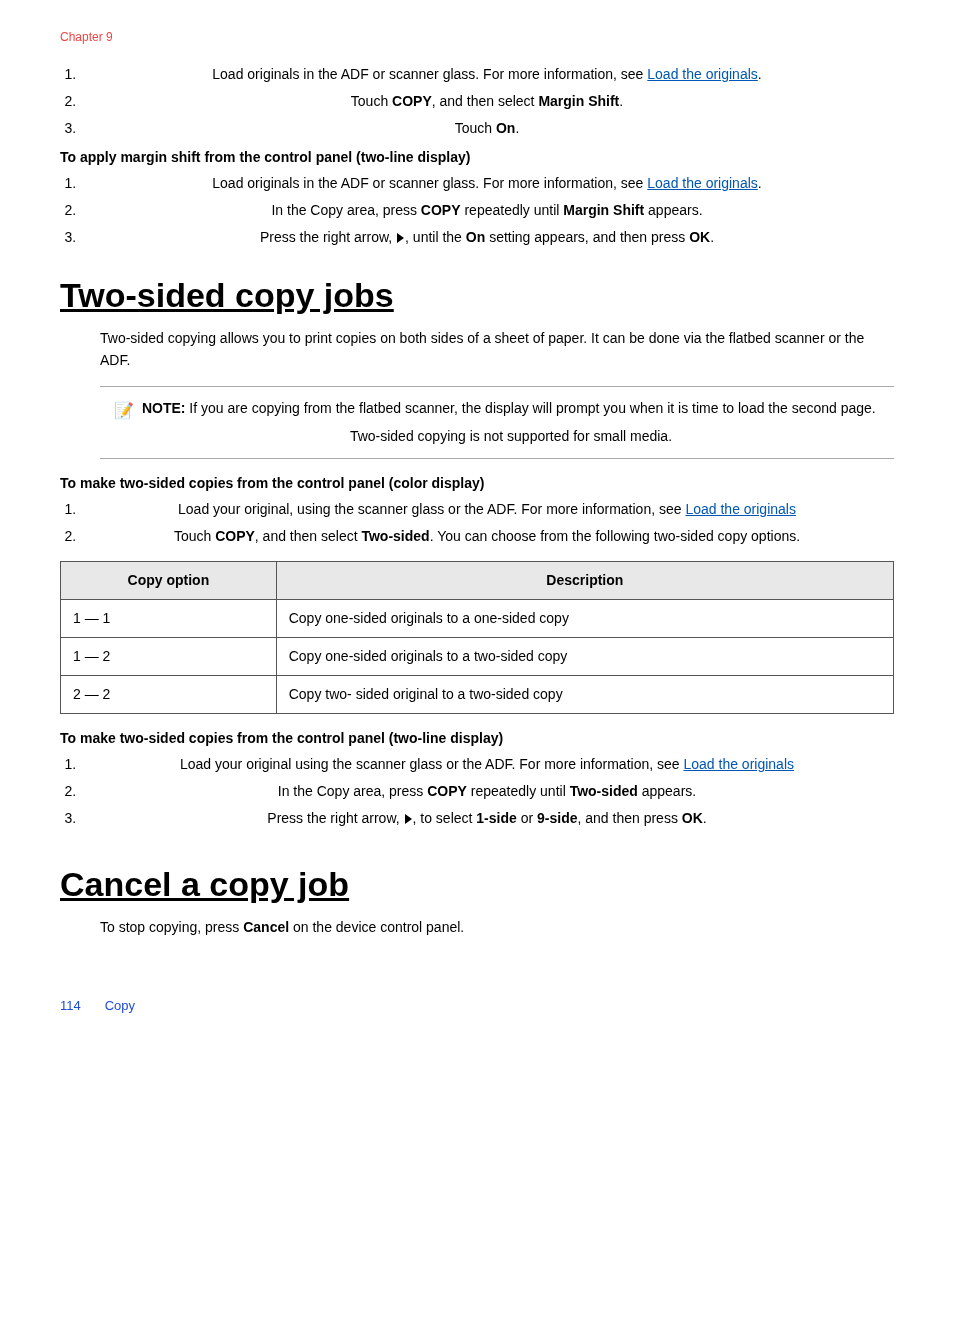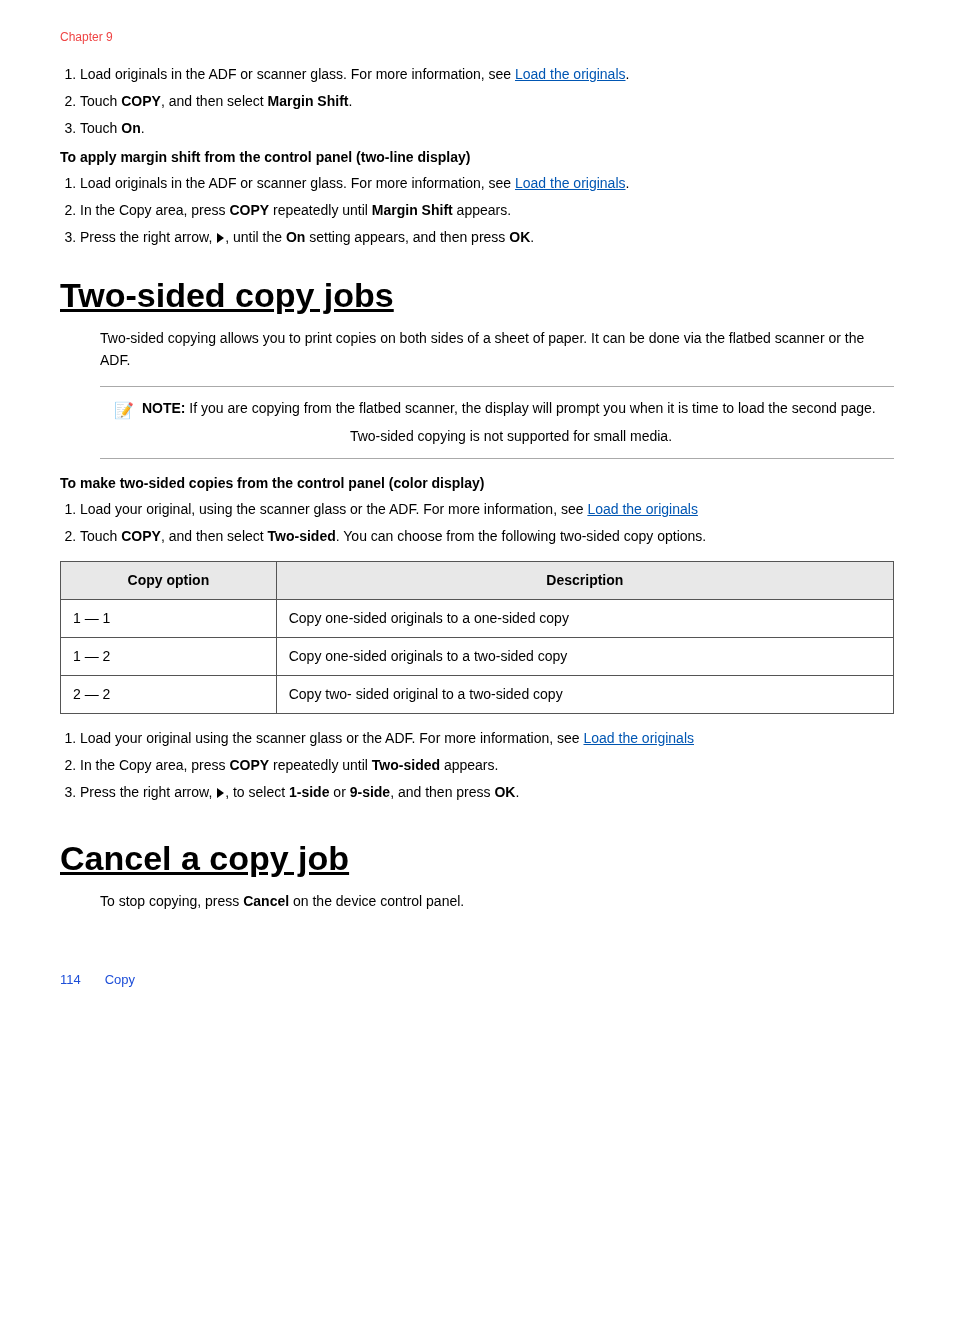--- a/index.html
+++ b/index.html
@@ -17,20 +17,21 @@
       color: #ef4444;
       margin-bottom: 20px;
     }
     .section-heading {
       font-weight: bold;
       margin-bottom: 8px;
     }
     ol {
       margin-left: 20px;
       margin-bottom: 10px;
+      text-align: center;
     }
     ol li {
       margin-bottom: 6px;
       line-height: 1.5;
     }
     a {
       color: #0056b3;
       text-decoration: underline;
     }
     .main-section-title {
@@ -190,20 +191,21 @@
       </tr>
       <tr>
         <td>2 — 2</td>
         <td>Copy two- sided original to a two-sided copy</td>
       </tr>
     </tbody>
   </table>
 </div>
 
 <div>
+  <p class="subsection-heading">To make two-sided copies from the control panel (two-line display)</p>
   <ol>
     <li>
       <span>Load your original using the scanner glass or the ADF. For more information, see </span><a href="#">Load the originals</a>
     </li>
     <li>
       In the Copy area, press <strong>COPY</strong> repeatedly until <strong>Two-sided</strong> appears.
     </li>
     <li>
       Press the right arrow, <span class="right-arrow"></span>, to select <strong>1-side</strong> or <strong>9-side</strong>, and then press <strong>OK</strong>.
     </li>

